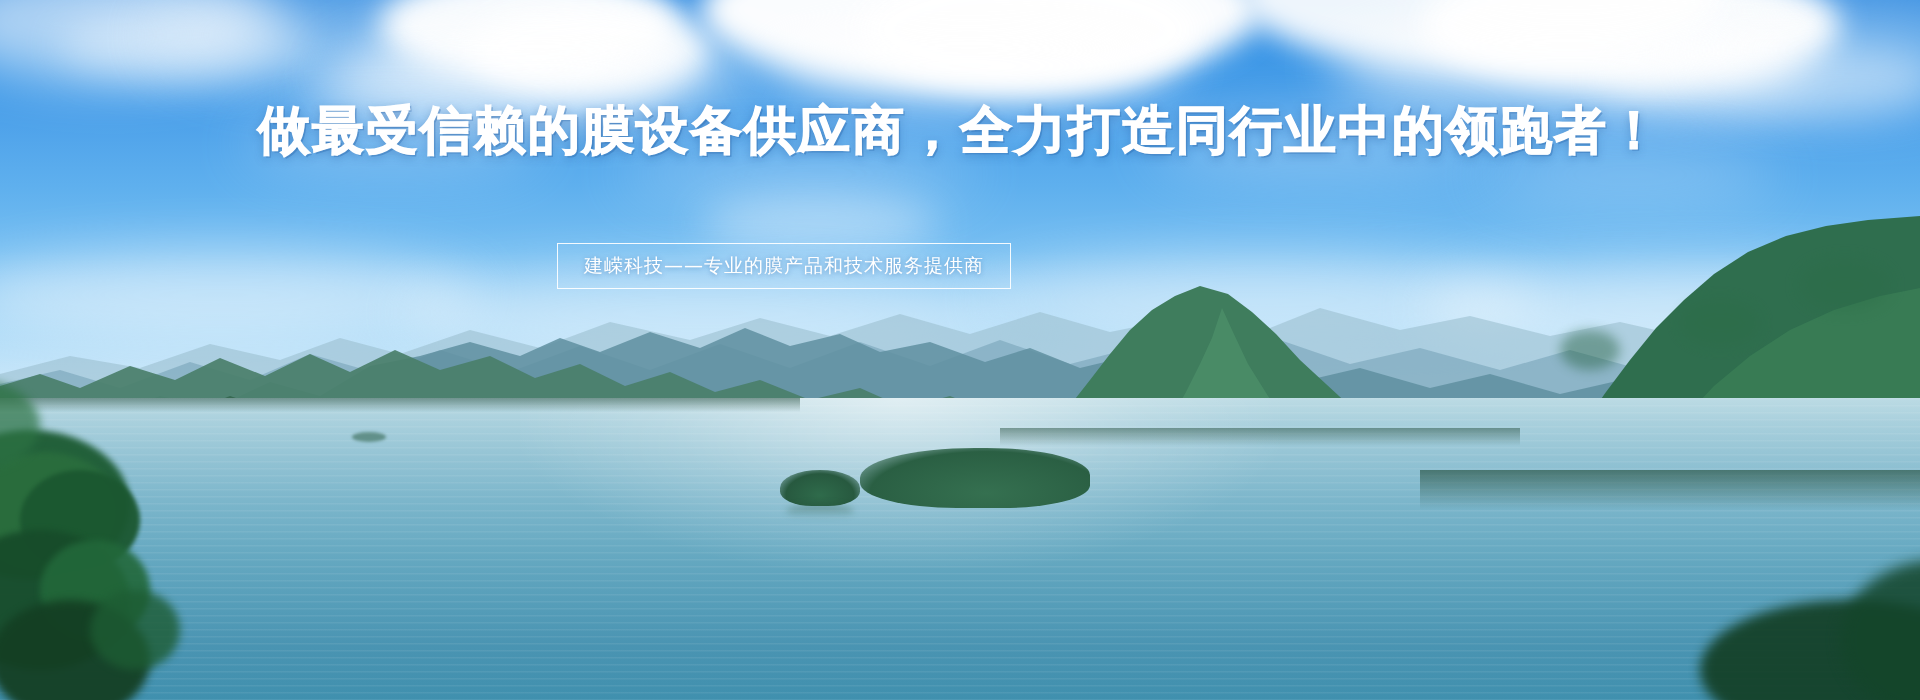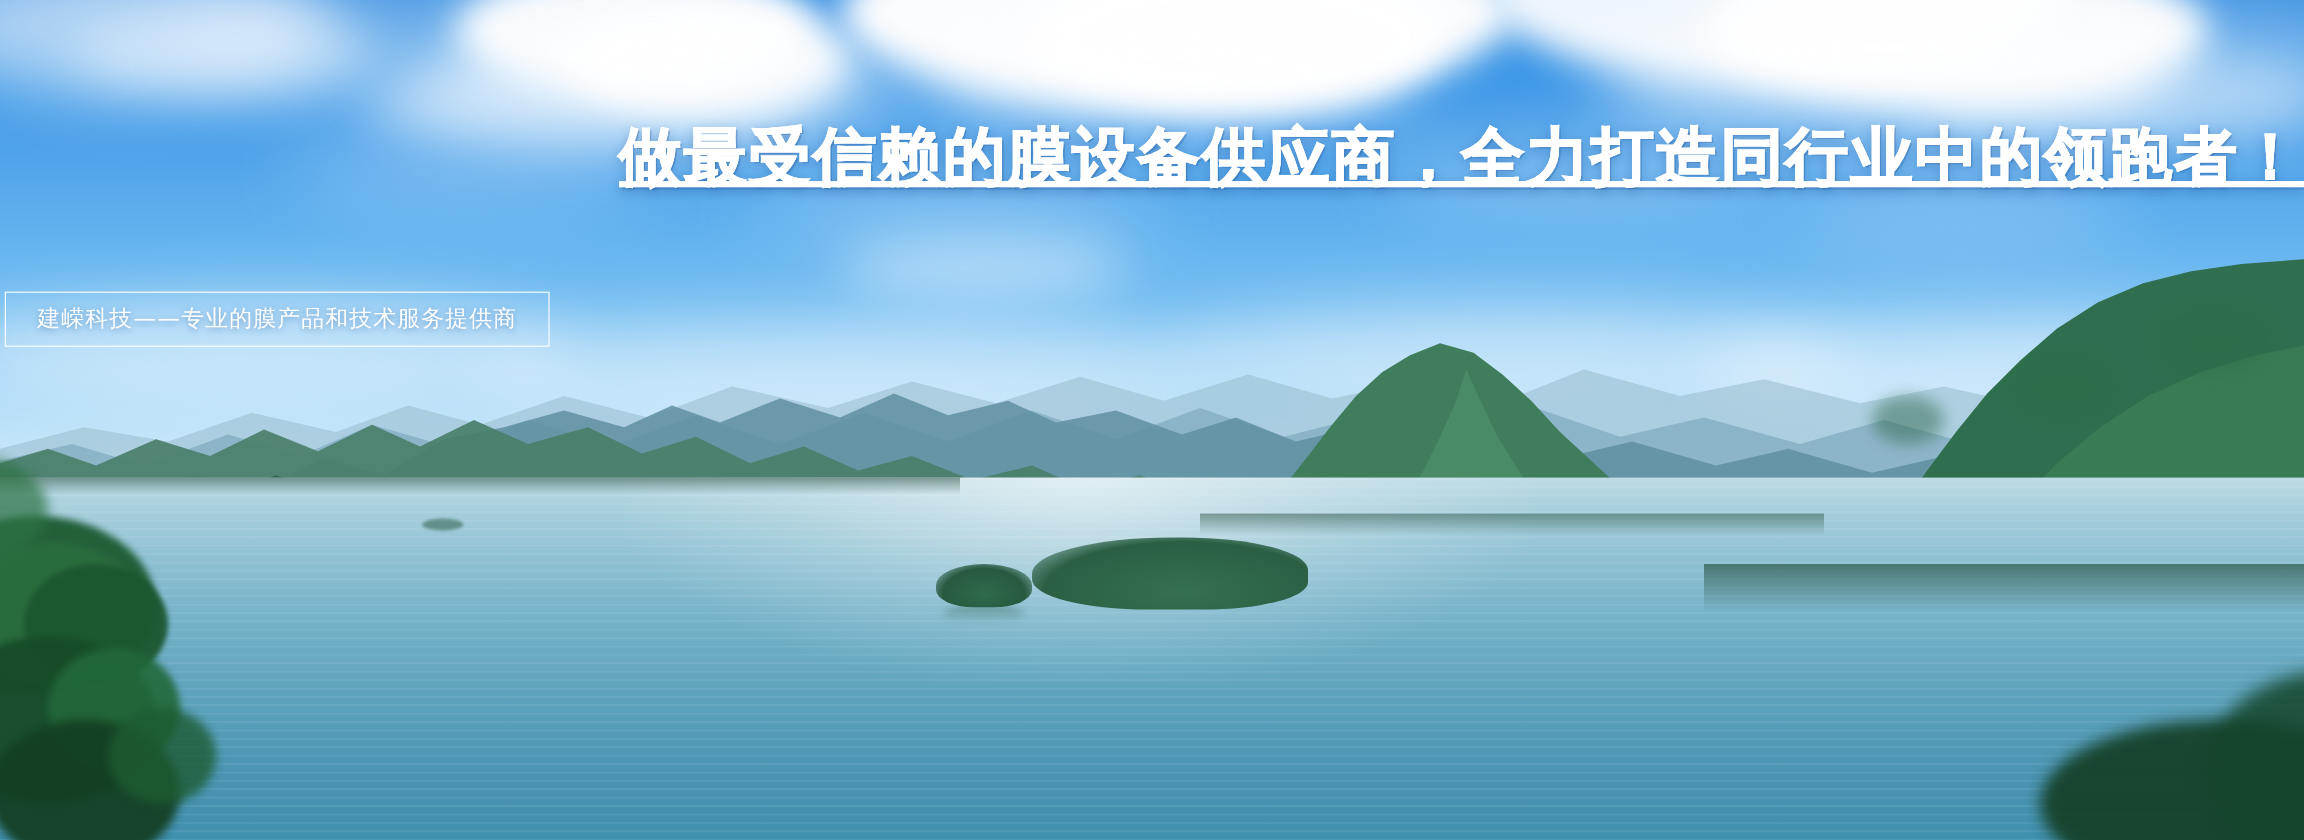--- a/index.html
+++ b/index.html
@@ -94,51 +94,50 @@
 
   
   .overlay{
     position:absolute; left:0; top:0; width:1920px; height:700px;
     z-index:40;
   }
 
   .headline{
     position:absolute;
     top:96px; left:0; width:1920px;
-    text-align:right;
+    text-align:center;
     font-size:52px;
     font-weight:bold;
     color:#ffffff;
     letter-spacing:2px;
     white-space:nowrap;
     text-shadow:
       0 0 1px rgba(255,255,255,.9),
       2px 2px 0 rgba(30,90,160,.30),
       0 3px 10px rgba(20,70,140,.35);
     font-family:"DejaVu Sans","Liberation Sans",sans-serif;
-    text-decoration:underline;
     -webkit-text-stroke:1.2px #ffffff;
   }
 
   .subtitle{
     position:absolute;
     top:183px; left:0; width:1920px;
     text-align:center;
     font-size:22px;
     color:#ffffff;
     letter-spacing:1px;
     white-space:nowrap;
     text-shadow:0 1px 6px rgba(20,70,140,.45);
     font-family:"DejaVu Sans","Liberation Sans",sans-serif;
   }
 
   .tagline-wrap{
     position:absolute;
-    top:243px; left:4px; width:1540px;
-    display:flex; 
+    top:243px; left:14px; width:1540px;
+    display:flex; justify-content:center;
   }
   .tagline-box{
     border:1px solid rgba(255,255,255,.92);
     padding:9px 26px;
     font-size:19px;
     color:#ffffff;
     letter-spacing:1px;
     white-space:nowrap;
     text-shadow:0 1px 5px rgba(20,70,140,.40);
     font-family:"DejaVu Sans","Liberation Sans",sans-serif;

